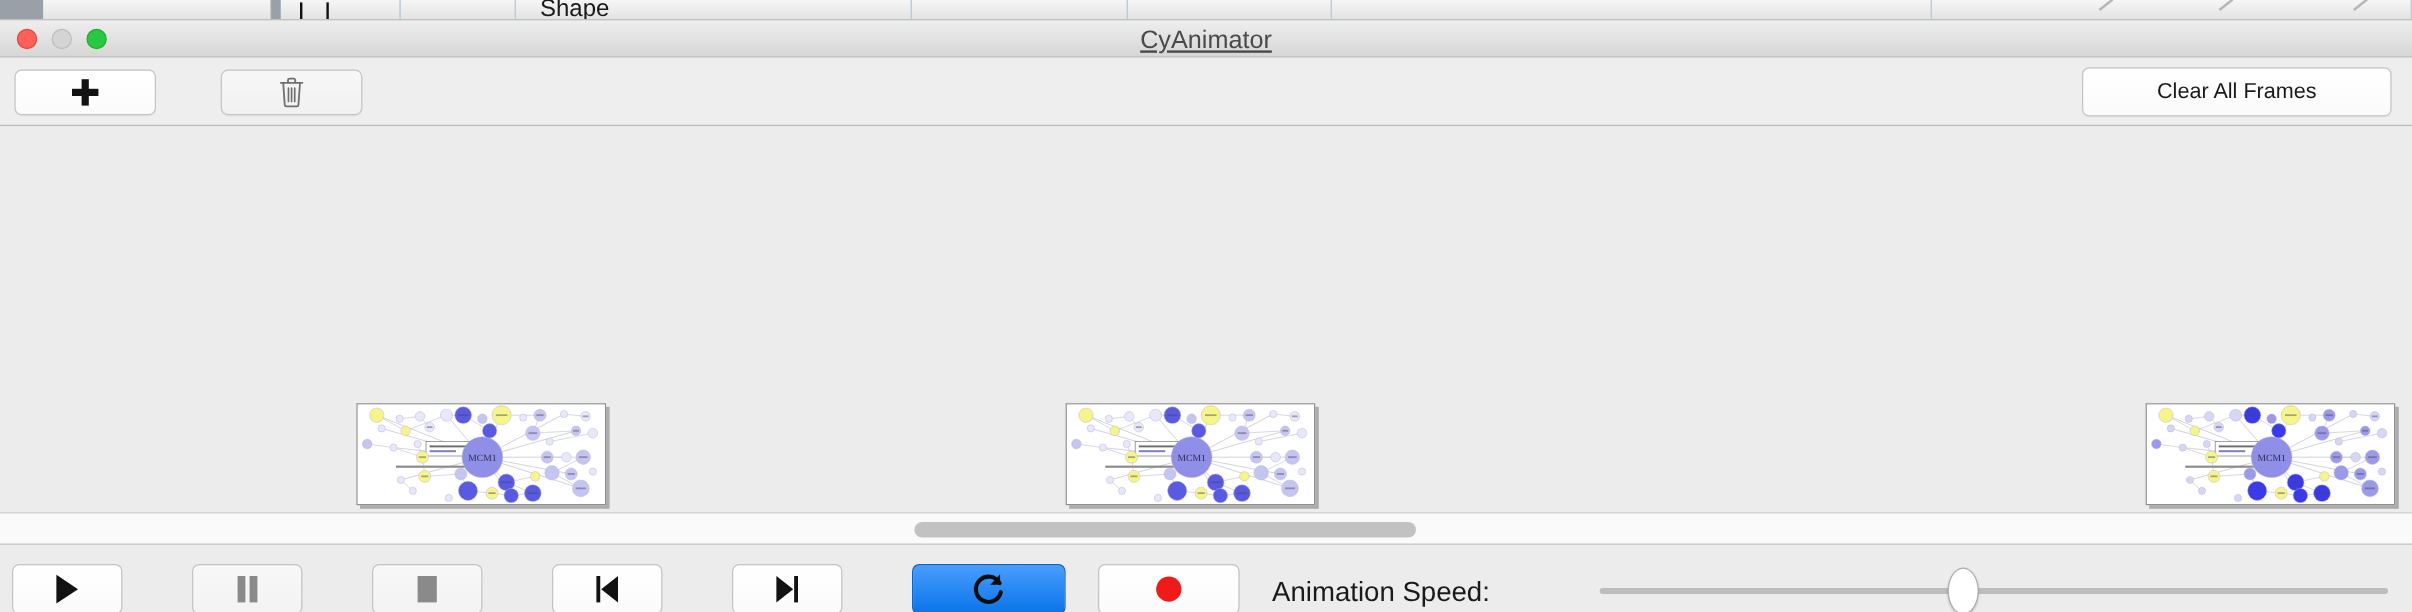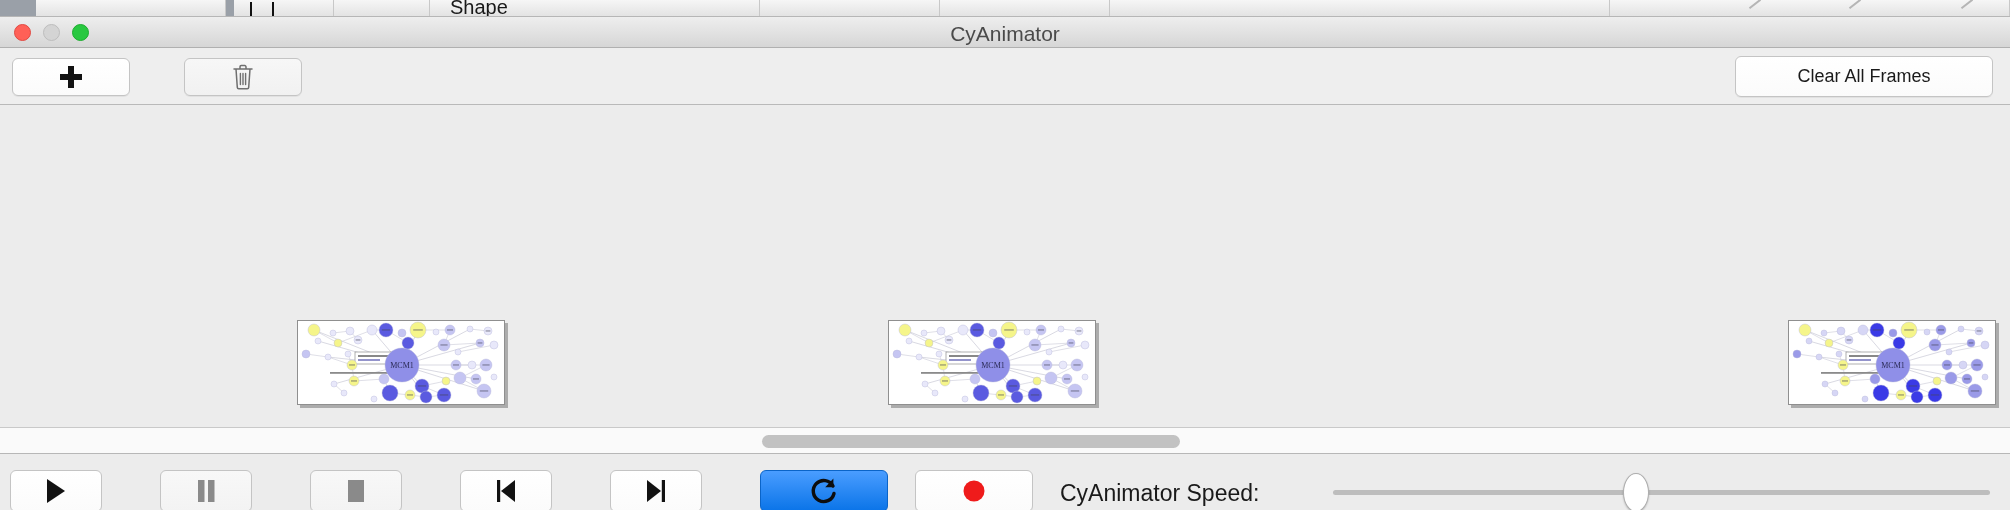--- a/index.html
+++ b/index.html
@@ -66,20 +66,21 @@
     display: block;
   }
   .light.close  { background: #ff6057; border: 0.5px solid #e14942; }
   .light.min    { background: #d4d4d4; border: 0.5px solid #bdbdbd; }
   .light.max    { background: #28c840; border: 0.5px solid #1dad2f; }
   .title-text {
     position: absolute; left: 0; right: 0; top: 5px;
     text-align: center;
     font-size: 21px; color: #4a4a4a;
     font-family: "Liberation Sans", sans-serif;
+    text-decoration: underline;
   }
 
   
   .toolbar {
     position: relative;
     height: 57px;
     background: #eeeeee;
     border-bottom: 1px solid #b9b9b9;
   }
   .btn {
@@ -118,20 +119,21 @@
     border-bottom: 1px solid #c9c9c9;
     overflow: hidden;
   }
 
   .frame {
     position: absolute;
     background: #ffffff;
     border: 1px solid #8f8f8f;
     box-shadow: 3px 3px 0 rgba(120,120,120,0.55);
     overflow: hidden;
+    margin-top: 16px;
   }
   .frame svg { display: block; }
 
   
   .scrollbar {
     position: relative;
     height: 26px;
     background: #fafafa;
     border-bottom: 1px solid #b7b7b7;
   }
@@ -620,21 +622,21 @@
         <path d="M24.4 2.5 L24.4 11.2 L16.2 11.2 Z" fill="#0d0d0d"></path>
       </svg>
     </div>
 
     <div class="tbtn tbtn-record">
       <svg width="26" height="26" viewBox="0 0 26 26">
         <circle cx="13" cy="13" r="10.5" fill="#ef1b1b"></circle>
       </svg>
     </div>
 
-    <div class="speed-label">CyAnimator Speed:</div>
+    <div class="speed-label">Animation Speed:</div>
 
     <div class="slider">
       <div class="slider-track"></div>
       <div class="slider-thumb" id="slider-thumb" style="left: 290px;"></div>
     </div>
   </div>
 
 </div>
 
 </body></html>

